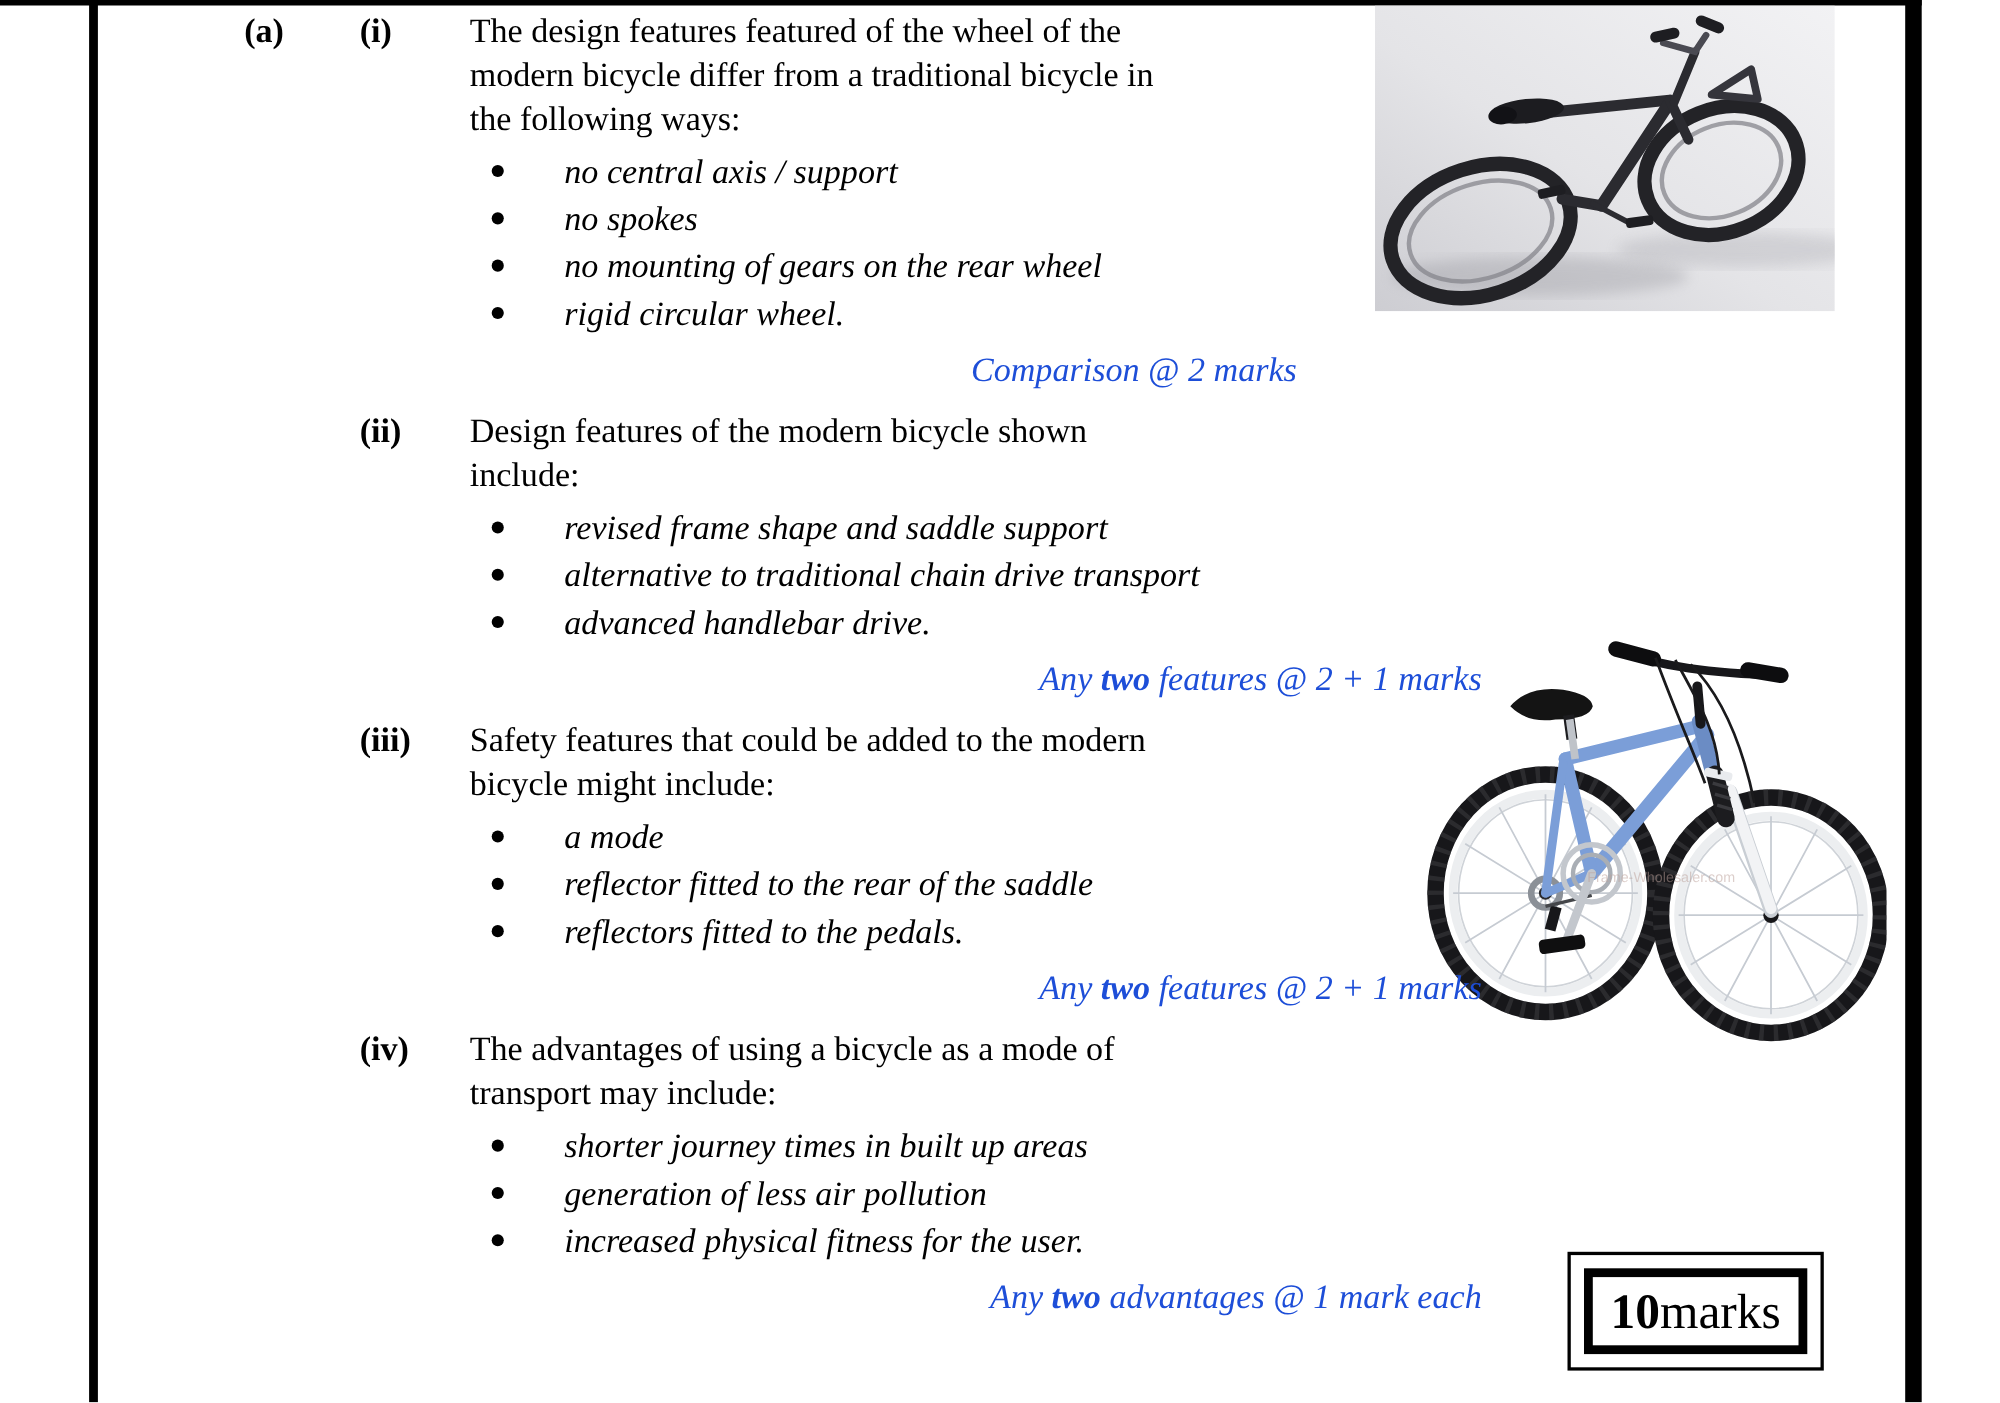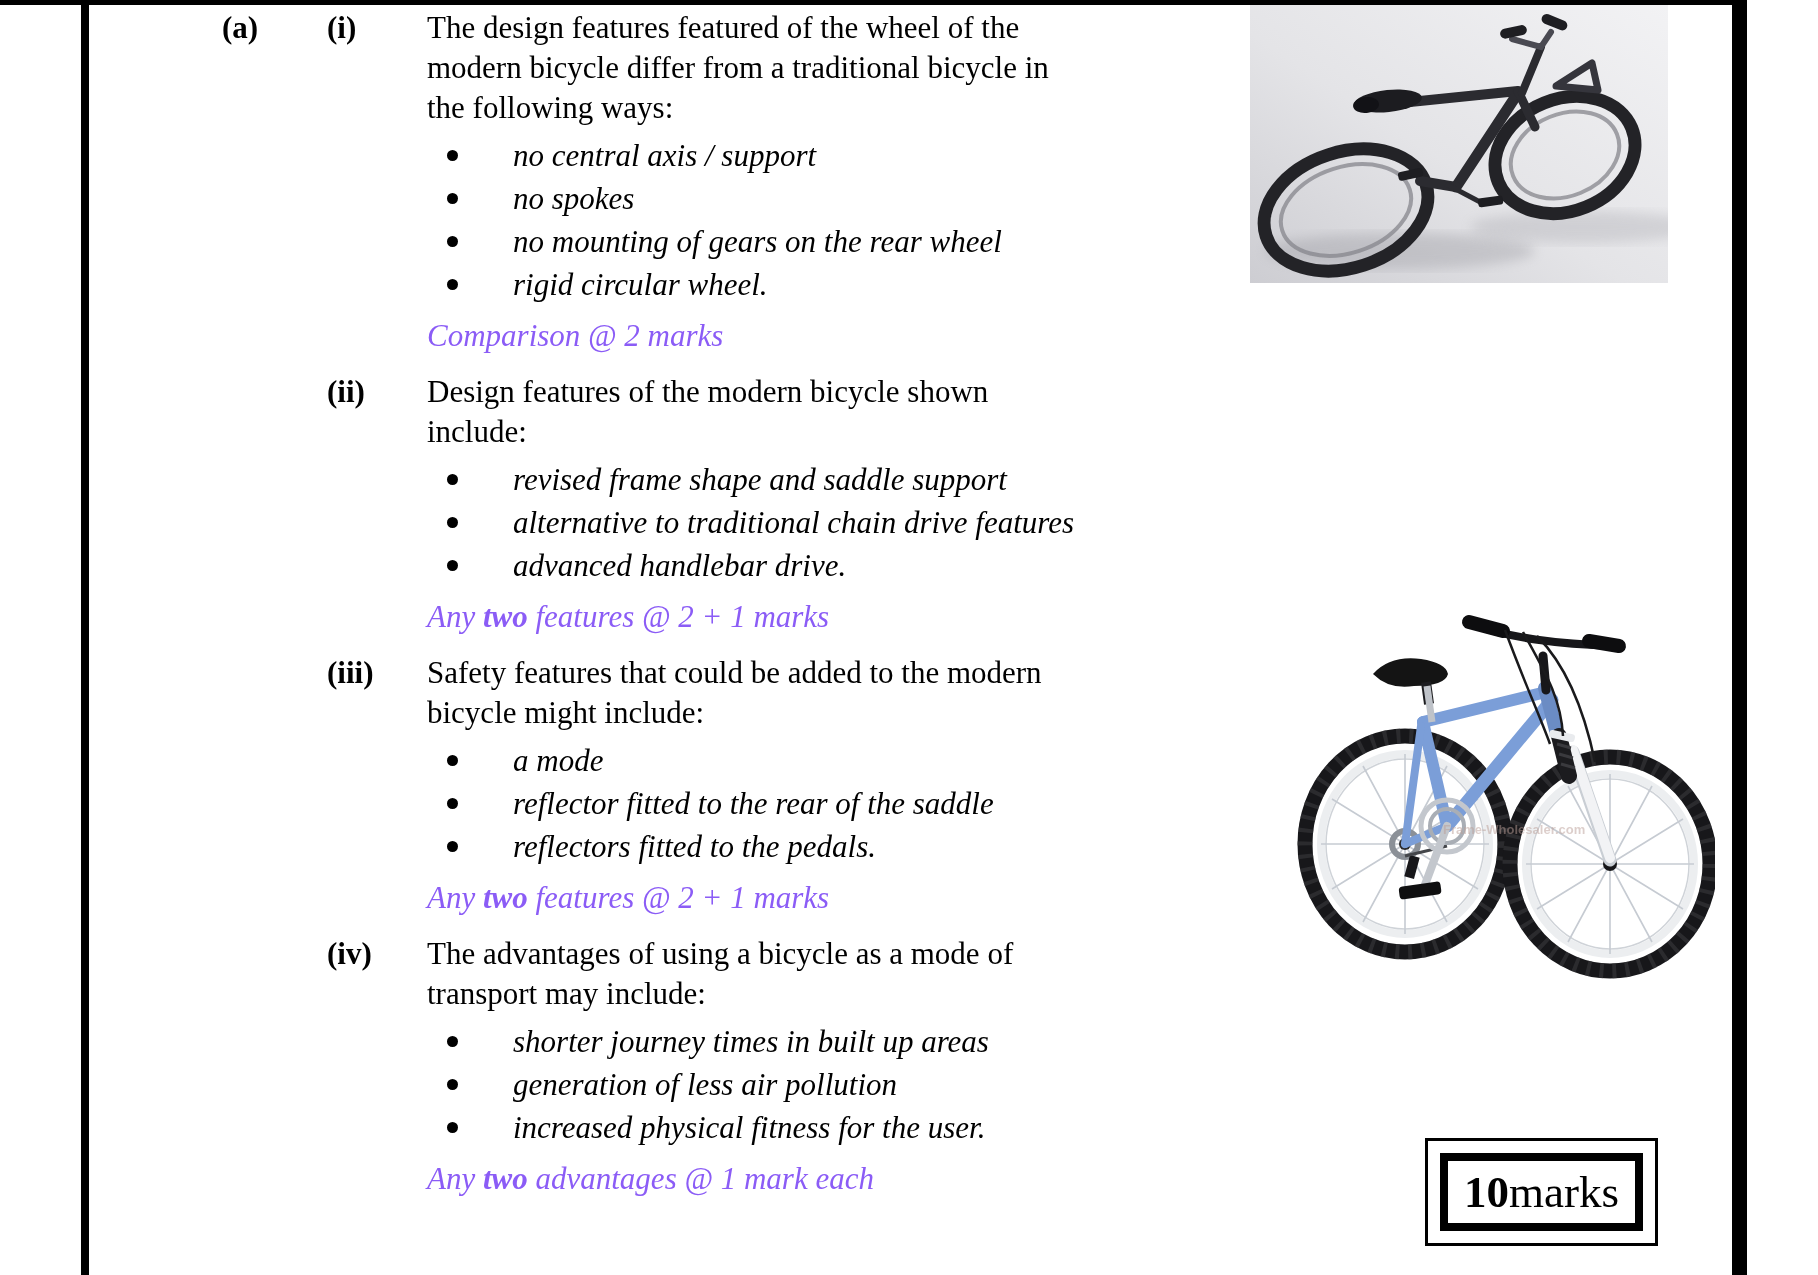--- a/index.html
+++ b/index.html
@@ -19,30 +19,30 @@
   .part-label, .sec-label { font-weight:bold; line-height:40px; }
   .sec-text  { }
   .para { margin:0; line-height:40px; white-space:pre-line; }
   ul.bullets { list-style:none; margin:6px 0 0 0; padding:0;font-style:italic; }
   ul.bullets li { position:relative; line-height:43px; padding-left:86px; }
   ul.bullets li::before {
     content:""; position:absolute; left:20px; top:16px;
     width:11px; height:11px; border-radius:50%; background:#000;
   }
   .marks-line {
-    margin-top:10px; line-height:40px; 
-    font-style:italic; color:#8b5cf6;font-family:Liberation Serif, serif;
+    margin-top:10px; line-height:40px; text-align:right;
+    font-style:italic; color:#1d4ed8;font-family:Liberation Serif, serif;
   }
   .marks-line .mbold { font-weight:bold; }
   .marks-line.short { padding-right:168px; }
 
   
   .photo { position:absolute; }
   .photo-modern { left:1250px; top:5px; width:418px; height:278px; }
-  .photo-blue   { left:1295px; top:594px; width:420px; height:395px;font-weight:bold; }
+  .photo-blue   { left:1295px; top:562px; width:420px; height:395px; }
   .photo svg { display:block; width:100%; height:100%; }
 
   
   .marks-box {
     position:absolute; left:1425px; top:1138px; width:233px; height:108px;
     box-sizing:border-box; border:3px solid #000; background:#fff; padding:12px;
   }
   .marks-box-inner {
     box-sizing:border-box; width:100%; height:100%; border:8px solid #000;
     display:flex; align-items:center; justify-content:center;
@@ -184,21 +184,21 @@
     </div>
 
     <div class="section">
       <div></div>
       <div class="sec-label">(ii)</div>
       <div class="sec-text">
         <p class="para">Design features of the modern bicycle shown
 include:</p>
         <ul class="bullets">
           <li>revised frame shape and saddle support</li>
-          <li>alternative to traditional chain drive features</li>
+          <li>alternative to traditional chain drive transport</li>
           <li>advanced handlebar drive.</li>
         </ul>
         <div class="marks-line"><span>Any </span><span class="mbold">two</span><span> features @ 2 + 1 marks</span></div>
       </div>
     </div>
 
     <div class="section">
       <div></div>
       <div class="sec-label">(iii)</div>
       <div class="sec-text">

